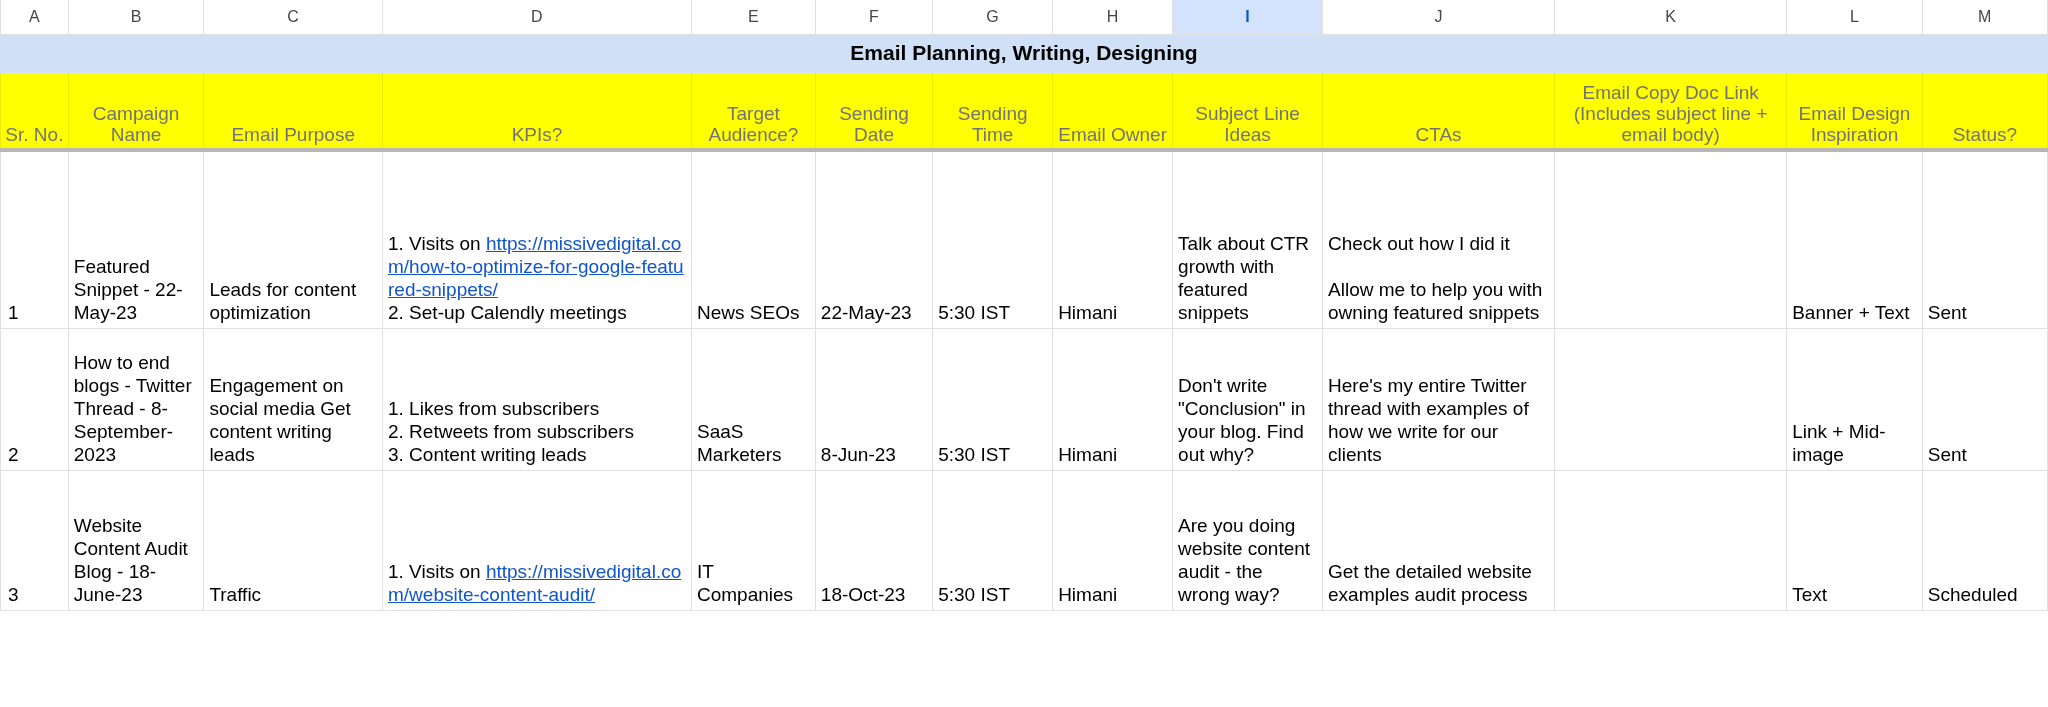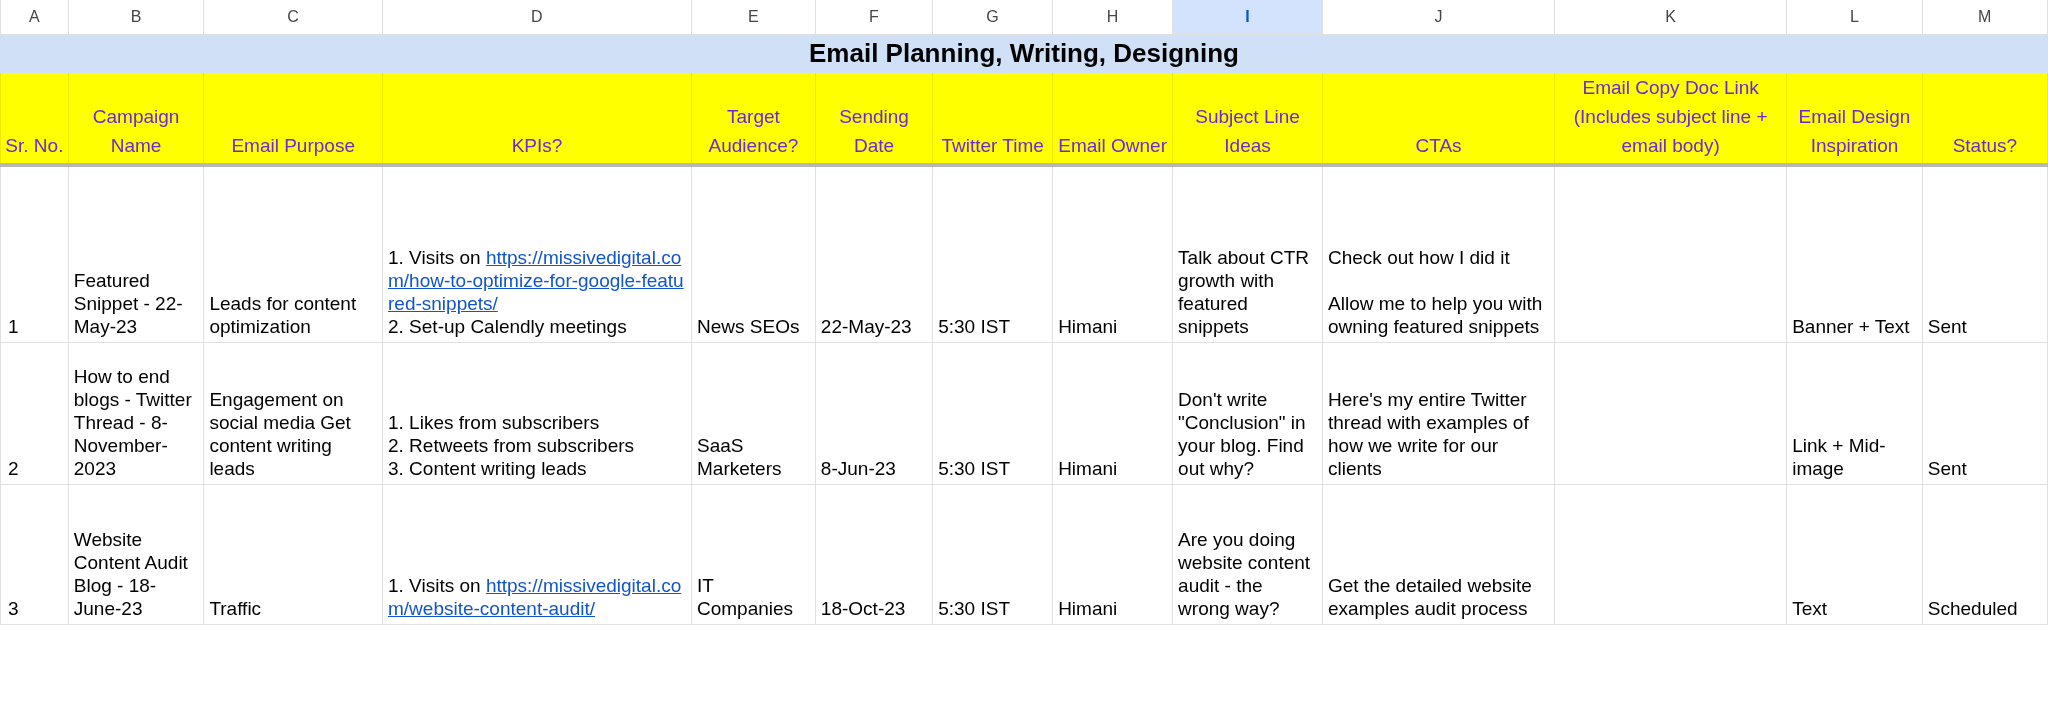--- a/index.html
+++ b/index.html
@@ -48,35 +48,35 @@
     color: #0b57d0;
     font-weight: bold;
   }
 
   
   tr.titlerow td {
     height: 38px;
     background: #cfe0f7;
     text-align: center;
     vertical-align: middle;
-    font-size: 26px;
+    font-size: 21px;
     font-weight: bold;
     color: #000;
     border: 1px solid #cfe0f7;
   }
 
   
   tr.hdrrow td {
     height: 78px;
     background: #ffff00;
     text-align: center;
     vertical-align: bottom;
     font-size: 19px;
-    line-height: 29px;
-    color: #6d28d9;
+    line-height: 21px;
+    color: #737373;
     padding: 0 3px 3px 3px;
     border: 1px solid #f0e800;
     border-bottom: 4px solid #b7b7b7;
   }
 
   
   tr.datarow td {
     background: #ffffff;
     font-size: 19px;
     line-height: 23px;
@@ -142,21 +142,21 @@
       <td colspan="13">Email Planning, Writing, Designing</td>
     </tr>
 
     <tr class="hdrrow">
       <td>Sr. No.</td>
       <td>Campaign Name</td>
       <td>Email Purpose</td>
       <td>KPIs?</td>
       <td>Target Audience?</td>
       <td>Sending Date</td>
-      <td>Twitter Time</td>
+      <td>Sending Time</td>
       <td>Email Owner</td>
       <td>Subject Line Ideas</td>
       <td>CTAs</td>
       <td>Email Copy Doc Link (Includes subject line + email body)</td>
       <td>Email Design Inspiration</td>
       <td>Status?</td>
     </tr>
 
     <tr class="datarow" style="height:178px">
       <td class="rownum">1</td>
@@ -171,21 +171,21 @@
       <td class="cellwrap">Check out how I did it
 
 Allow me to help you with owning featured snippets</td>
       <td></td>
       <td>Banner + Text</td>
       <td>Sent</td>
     </tr>
 
     <tr class="datarow" style="height:142px">
       <td class="rownum">2</td>
-      <td>How to end blogs - Twitter Thread - 8-November-2023</td>
+      <td>How to end blogs - Twitter Thread - 8-September-2023</td>
       <td>Engagement on social media Get content writing leads</td>
       <td class="cellwrap">1. Likes from subscribers
 2. Retweets from subscribers
 3. Content writing leads</td>
       <td>SaaS Marketers</td>
       <td>8-Jun-23</td>
       <td>5:30 IST</td>
       <td>Himani</td>
       <td>Don't write "Conclusion" in your blog. Find out why?</td>
       <td class="cellwrap">Here's my entire Twitter thread with examples of how we write for our clients</td>

